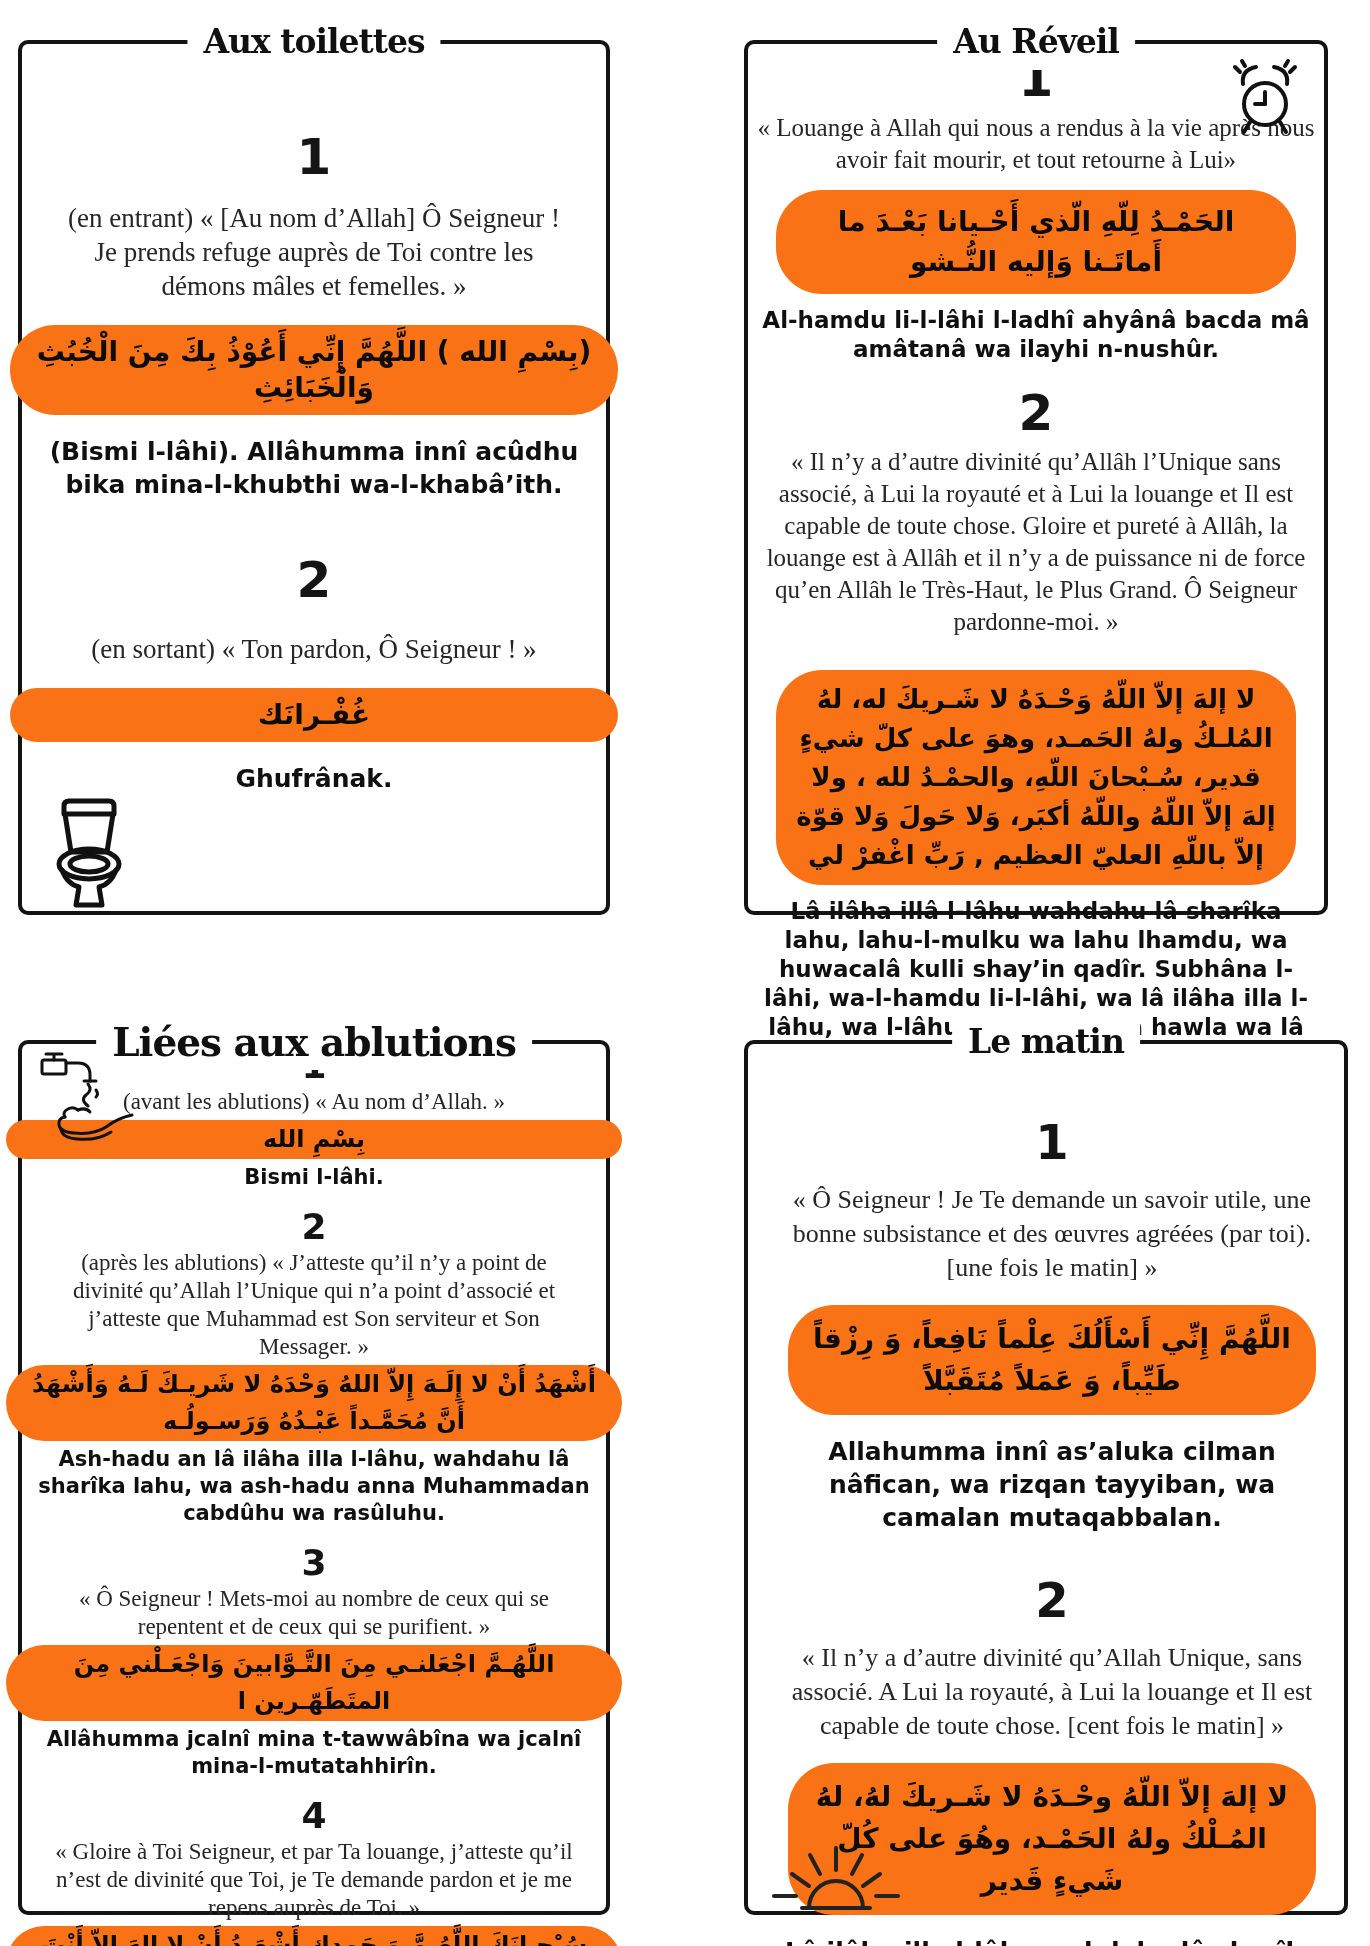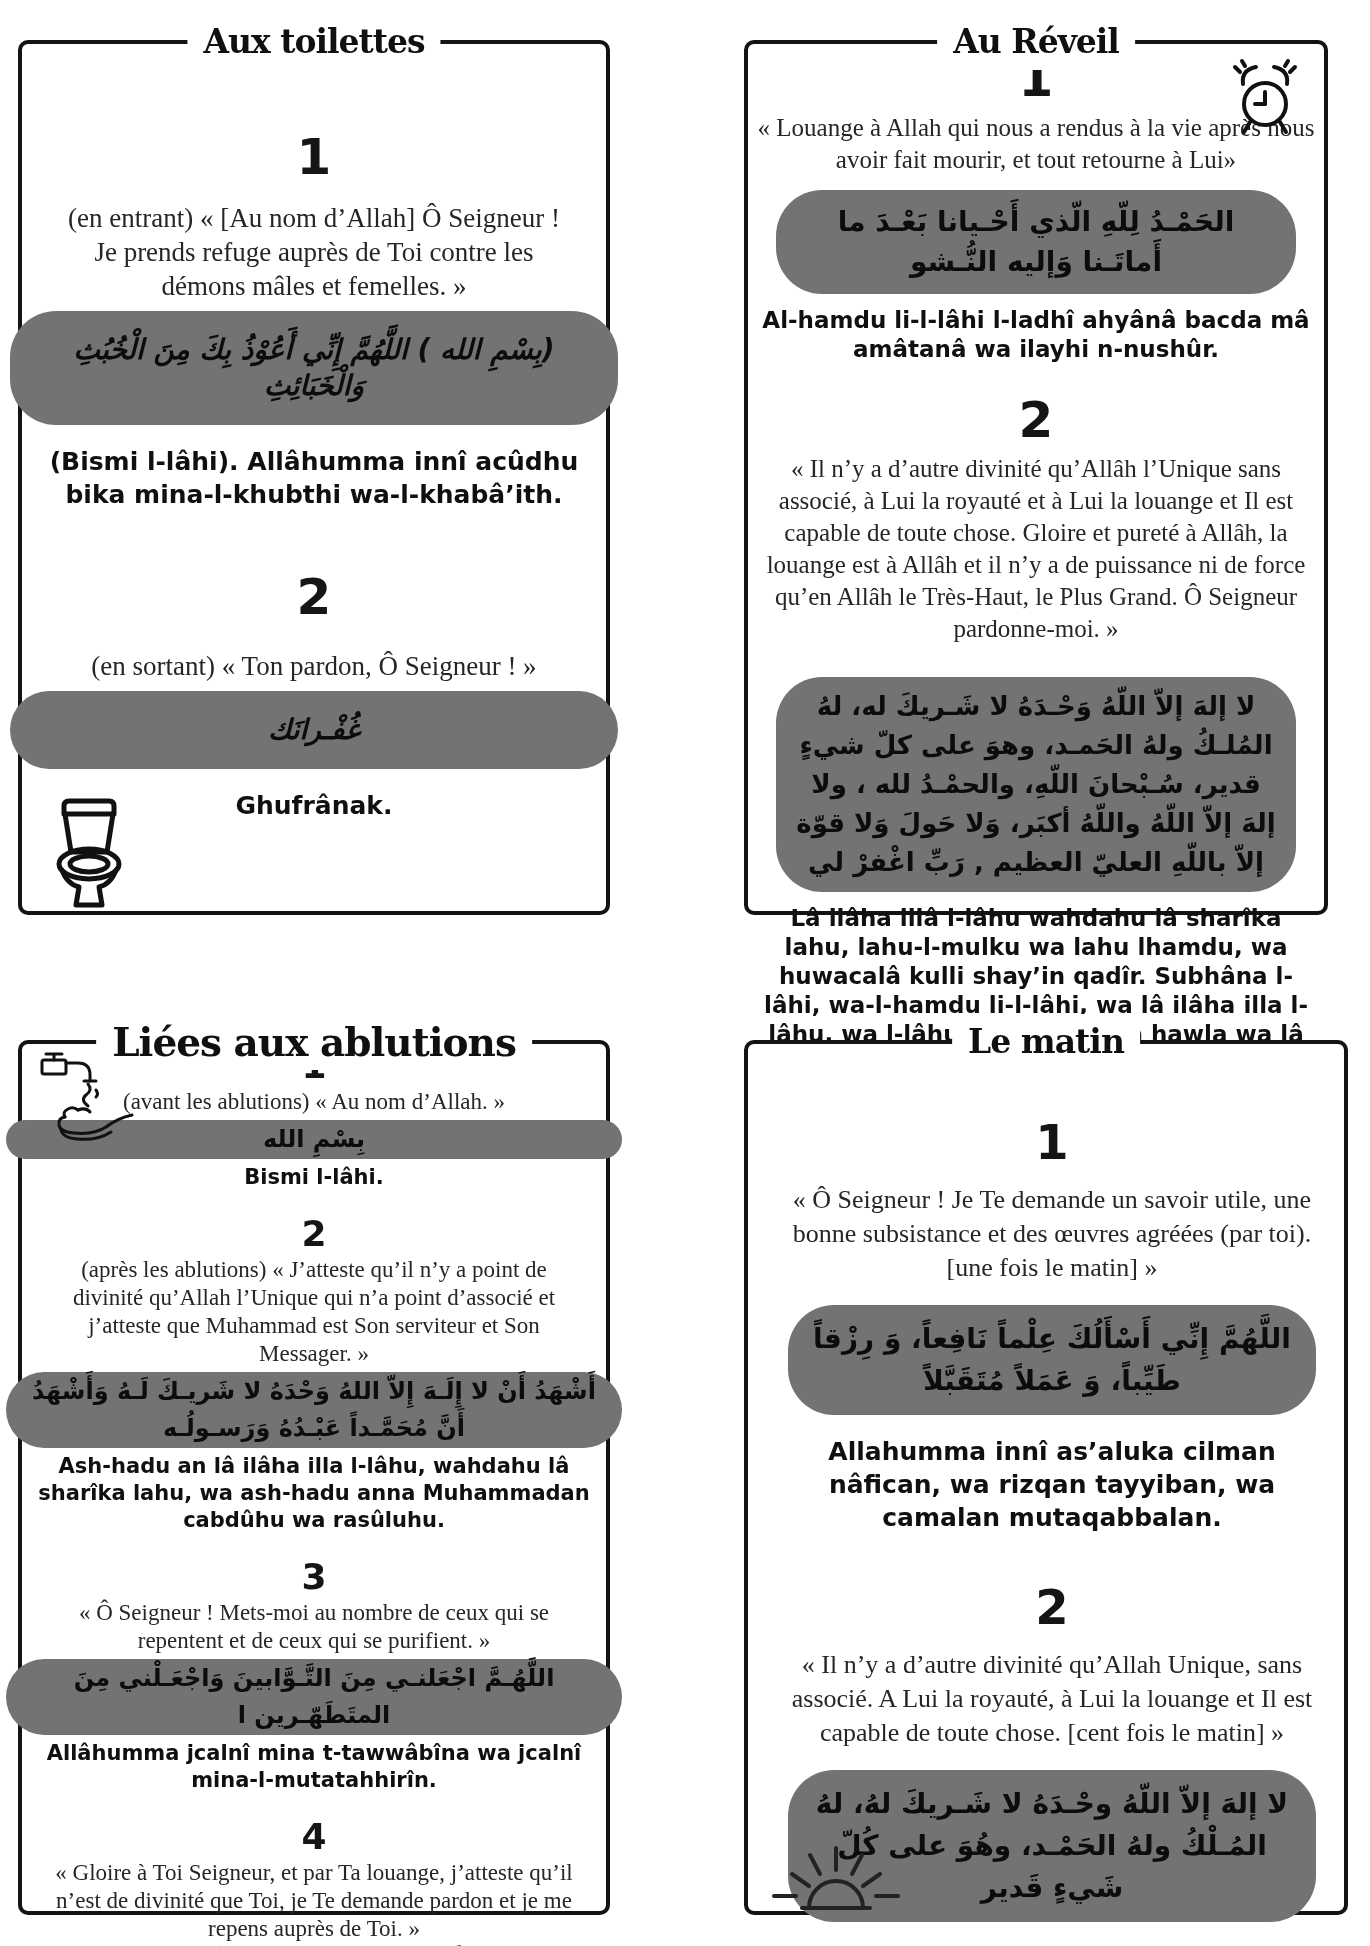--- a/index.html
+++ b/index.html
@@ -40,35 +40,35 @@
     font-family:"DejaVu Sans",sans-serif;font-weight:800;
     color:#151515;text-align:center;
   }
   .fr{
     margin:0;text-align:center;
     font-family:"Liberation Serif",serif;font-weight:400;
     color:#262626;
   }
   .pill{
     box-sizing:border-box;width:100%;
-    background:#737373;border-radius:46px;
+    background:#f97316;border-radius:46px;
     text-align:center;direction:rtl;
     font-family:"DejaVu Sans",sans-serif;font-weight:700;color:#0c0c0c;
   }
   .tr{
-    margin:15px;text-align:center;
+    margin:8px;text-align:center;
     font-family:"DejaVu Sans",sans-serif;font-weight:700;color:#101010;
   }
 
   
   .p1 .sec1{margin-top:86px;}
   .p1 .num{font-size:50px;line-height:55px;}
   .p1 .fr{font-size:27px;line-height:34px;margin-top:16px;width:520px;}
-  .p1 .pill{margin-top:8px;margin-left:-40px;margin-right:-40px;width:calc(100% + 80px);
-            font-size:28px;line-height:36px;padding:21px 20px;font-style:italic;}
+  .p1 .pill{margin-top:22px;margin-left:-40px;margin-right:-40px;width:calc(100% + 80px);
+            font-size:28px;line-height:36px;padding:9px 20px;}
   .p1 .tr{margin-top:20px;font-size:25px;line-height:33px;width:530px;}
   .p1 .sec2{margin-top:44px;}
   .p1 .sec2 .fr{margin-top:24px;}
 
   
   .p2 .sec1{margin-top:8px;}
   .p2 .num{font-size:50px;line-height:55px;}
   .p2 .fr{font-size:25px;line-height:32px;margin-top:5px;width:560px;}
   .p2 .pill{margin-top:14px;font-size:28px;line-height:40px;padding:12px 18px;}
   .p2 .tr{margin-top:12px;font-size:23px;line-height:29px;width:560px;}

